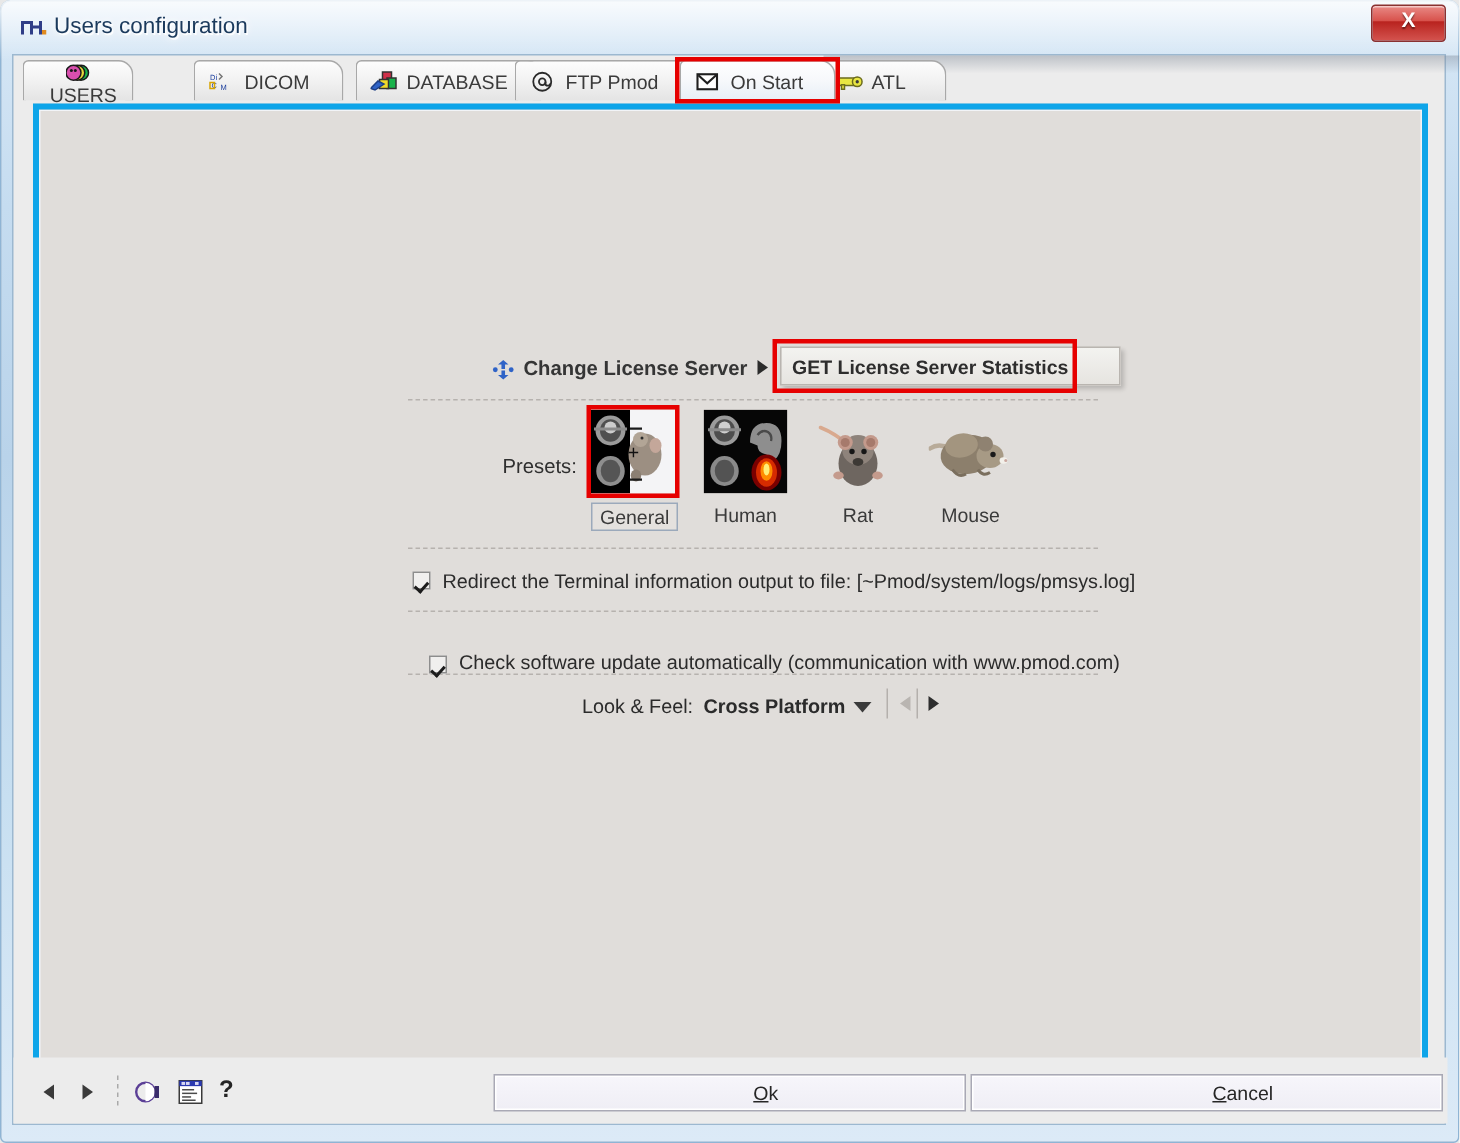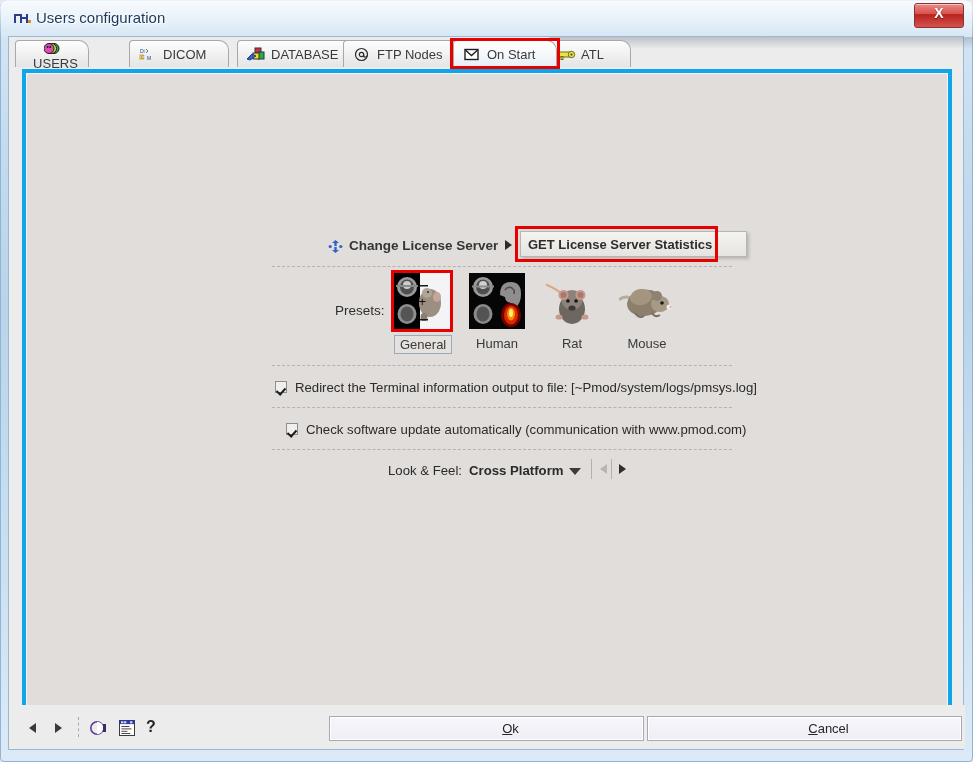--- a/index.html
+++ b/index.html
@@ -463,21 +463,21 @@
       </div>
 
       <div class="tab" style="left:334px; width:118px;">
         <span class="tabicon">
           <svg width="17" height="15" viewBox="0 0 17 15">
             <circle cx="8.5" cy="7.5" r="6" fill="none" stroke="#2a2a2a" stroke-width="1.2"></circle>
             <circle cx="8.5" cy="7.5" r="2.2" fill="none" stroke="#2a2a2a" stroke-width="1.2"></circle>
             <path d="M10.7 7.5 v2 a2 2 0 0 0 3.4 -1" fill="none" stroke="#2a2a2a" stroke-width="1.2"></path>
           </svg>
         </span>
-        <span class="tab-label">FTP Nodes</span>
+        <span class="tab-label">FTP Pmod</span>
       </div>
 
       <div class="tab active" style="left:444px; width:104px;">
         <span class="tabicon">
           <svg width="17" height="15" viewBox="0 0 17 15">
             <rect x="2" y="2.5" width="13" height="10" fill="#ffffff" stroke="#1f1f1f" stroke-width="1.4"></rect>
             <path d="M2.6 3.2 L8.5 8.5 L14.4 3.2" fill="none" stroke="#1f1f1f" stroke-width="1.4"></path>
           </svg>
         </span>
         <span class="tab-label">On Start</span>
@@ -608,21 +608,21 @@
 
         <div class="dashsep"></div>
 
         <div class="chk-row" style="padding-left:3px;">
           <span class="chkbox"></span>
           <span class="chk-text">Redirect the Terminal information output to file:  [~Pmod/system/logs/pmsys.log]</span>
         </div>
 
         <div class="dashsep"></div>
 
-        <div class="chk-row" style="padding-left:14px;">
+        <div class="chk-row" style="padding-left:14px;align-items:flex-end;">
           <span class="chkbox"></span>
           <span class="chk-text">Check software update automatically (communication with www.pmod.com)</span>
         </div>
 
         <div class="dashsep"></div>
 
         <div class="lf-row">
           <span class="lf-label">Look &amp; Feel:</span>
           <span class="lf-value">Cross Platform</span>
           <span class="lf-caret"></span>

